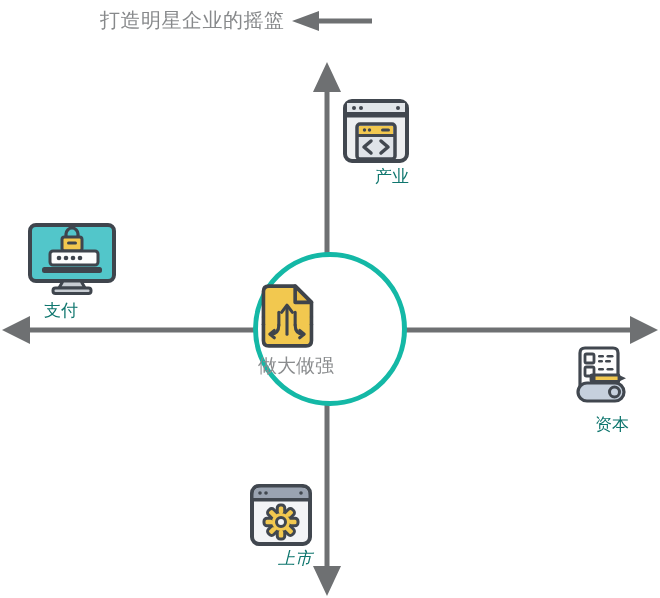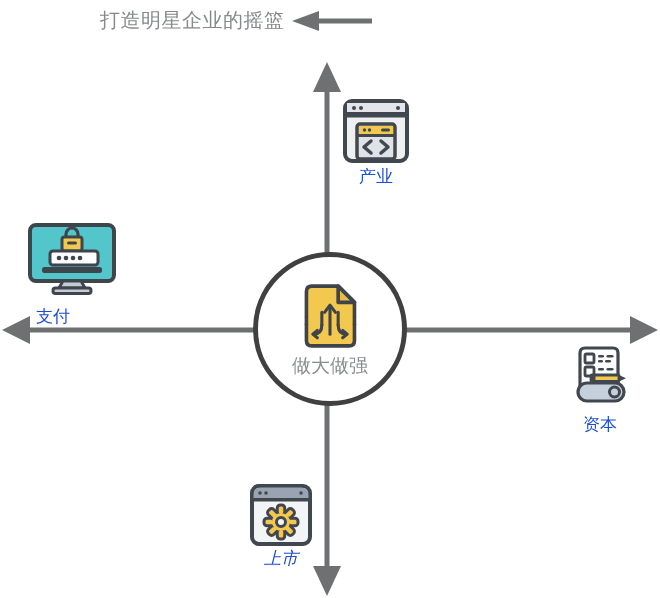--- a/index.html
+++ b/index.html
@@ -3,25 +3,25 @@
 <meta charset="utf-8">
 <style>
   html,body{margin:0;padding:0;background:#ffffff;}
   #canvas{
     position:relative;width:660px;height:598px;background:#ffffff;overflow:hidden;
     font-family:"Liberation Sans","DejaVu Sans",sans-serif;
   }
   .abs{position:absolute;}
   .txt{color:#87898B;}
   .banner-text{font-size:20px;line-height:24px;letter-spacing:0.5px;white-space:nowrap;}
-  .node-label{color:#1d4ed8;font-size:17px;line-height:20px;text-align:center;white-space:nowrap;}
+  .node-label{color:#0f766e;font-size:17px;line-height:20px;text-align:right;white-space:nowrap;}
   .center-circle{
     left:253px;top:252px;width:144px;height:144px;
-    border:5px solid #404040;border-radius:50%;background:#ffffff;
-    display:flex;flex-direction:column;align-items:center;justify-content:center;
+    border:5px solid #14b8a6;border-radius:50%;background:#ffffff;
+    display:flex;flex-direction:column;justify-content:center;
     z-index:2;
   }
   .center-label{color:#8A8C8E;font-size:19px;line-height:22px;margin-top:5px;white-space:nowrap;}
   svg{display:block;}
   .axes{left:0;top:0;z-index:1;}
   .node{z-index:3;}
 </style>
 </head>
 <body>
 
@@ -100,21 +100,21 @@
       <rect x="34" y="14" width="20" height="14" rx="2.5" fill="#F2C84F" stroke="#3F454D" stroke-width="3"></rect>
       <rect x="39" y="18.5" width="10" height="3" rx="1.5" fill="#3F454D"></rect>
       <rect x="22" y="28" width="48" height="14" rx="3" fill="#FDFDFD" stroke="#3F454D" stroke-width="3"></rect>
       <circle cx="31" cy="35" r="2.3" fill="#3F454D"></circle>
         <circle cx="38" cy="35" r="2.3" fill="#3F454D"></circle>
       <circle cx="45" cy="35" r="2.3" fill="#3F454D"></circle>
         <circle cx="52" cy="35" r="2.3" fill="#3F454D"></circle>
       <path d="M35,58 H53 L57,65 H31 Z" fill="#C7CCD2" stroke="#3F454D" stroke-width="3" stroke-linejoin="round"></path>
       <rect x="25" y="65" width="38" height="5.5" rx="2.5" fill="#C7CCD2" stroke="#3F454D" stroke-width="3"></rect>
     </svg>
-    <div class="node-label" style="width:50px;margin-top:12px;">支付</div>
+    <div class="node-label" style="width:50px;margin-top:6px;">支付</div>
   </div>
 
   <div class="abs node" style="left:571px;top:345px;">
     <svg width="58" height="62" viewBox="0 0 58 62">
       <path d="M14,3 H42 Q47,3 47,8 V42 H9 V8 Q9,3 14,3 Z" fill="#FDFDFD" stroke="#41474F" stroke-width="3.2" stroke-linejoin="round"></path>
       <rect x="14" y="9" width="9" height="9" rx="1.5" fill="#FDFDFD" stroke="#41474F" stroke-width="2.8"></rect>
       <rect x="14" y="22" width="9" height="9" rx="1.5" fill="#FDFDFD" stroke="#41474F" stroke-width="2.8"></rect>
       <g fill="#41474F">
         <rect x="27" y="10" width="6" height="2.6" rx="1.3"></rect>
           <rect x="35.5" y="10" width="7" height="2.6" rx="1.3"></rect>

